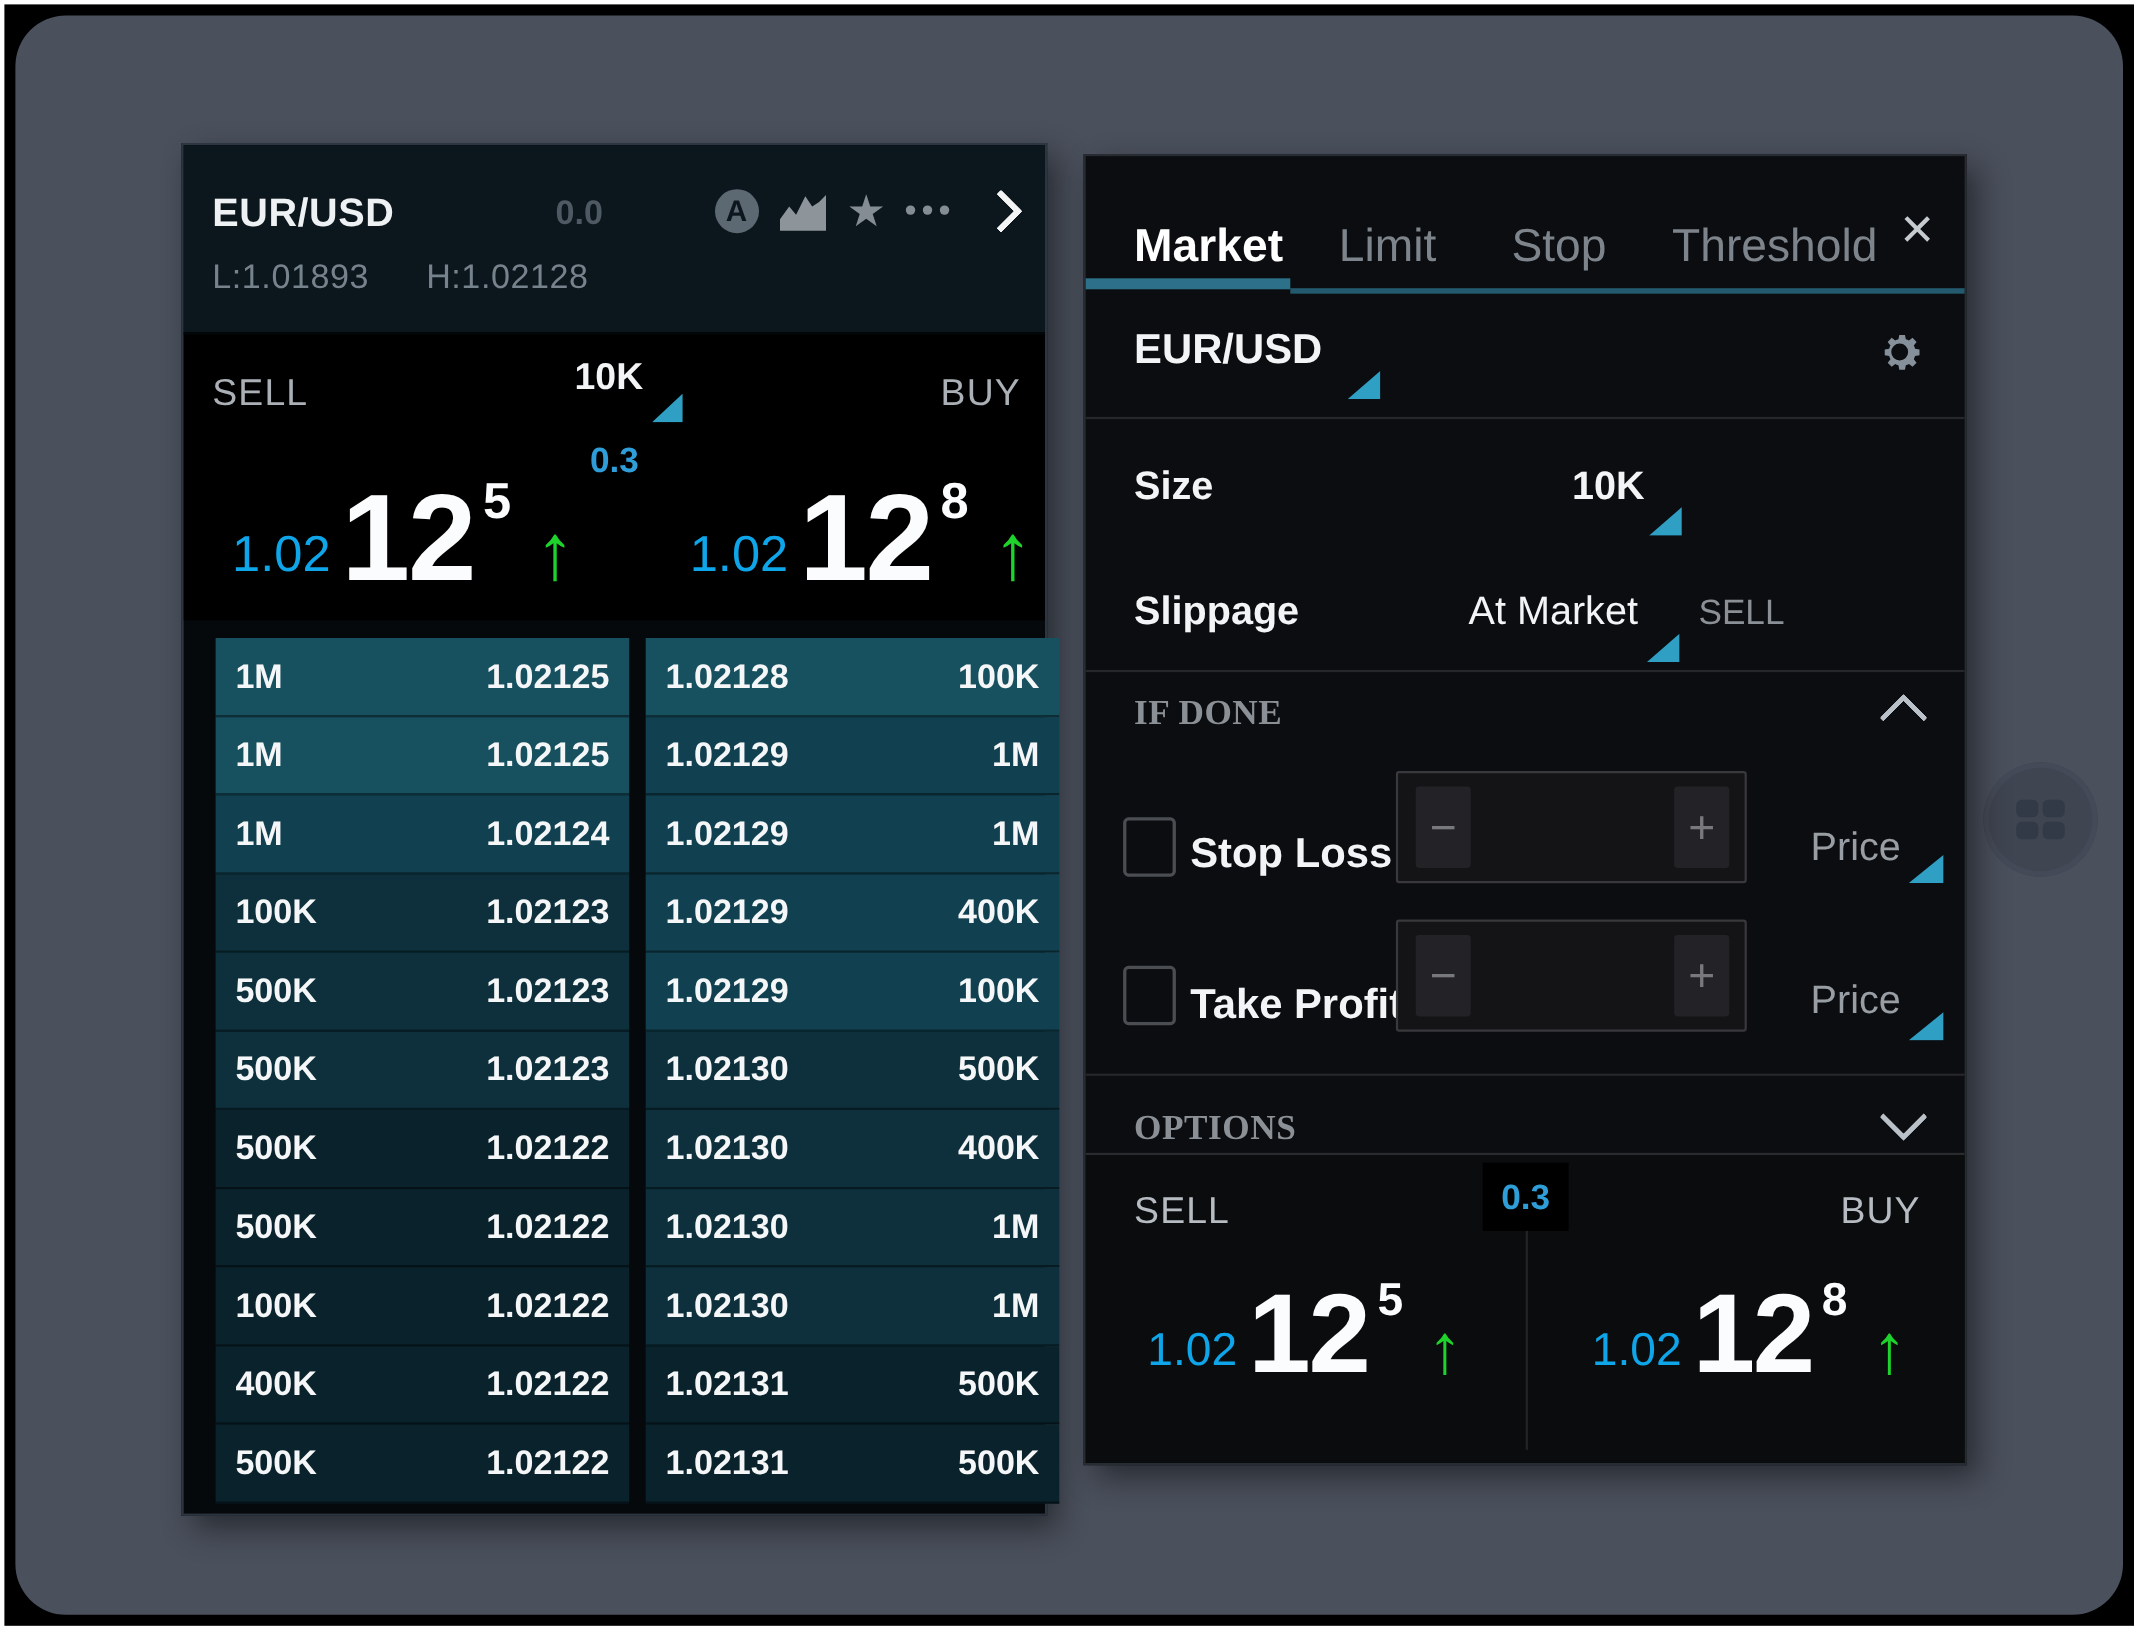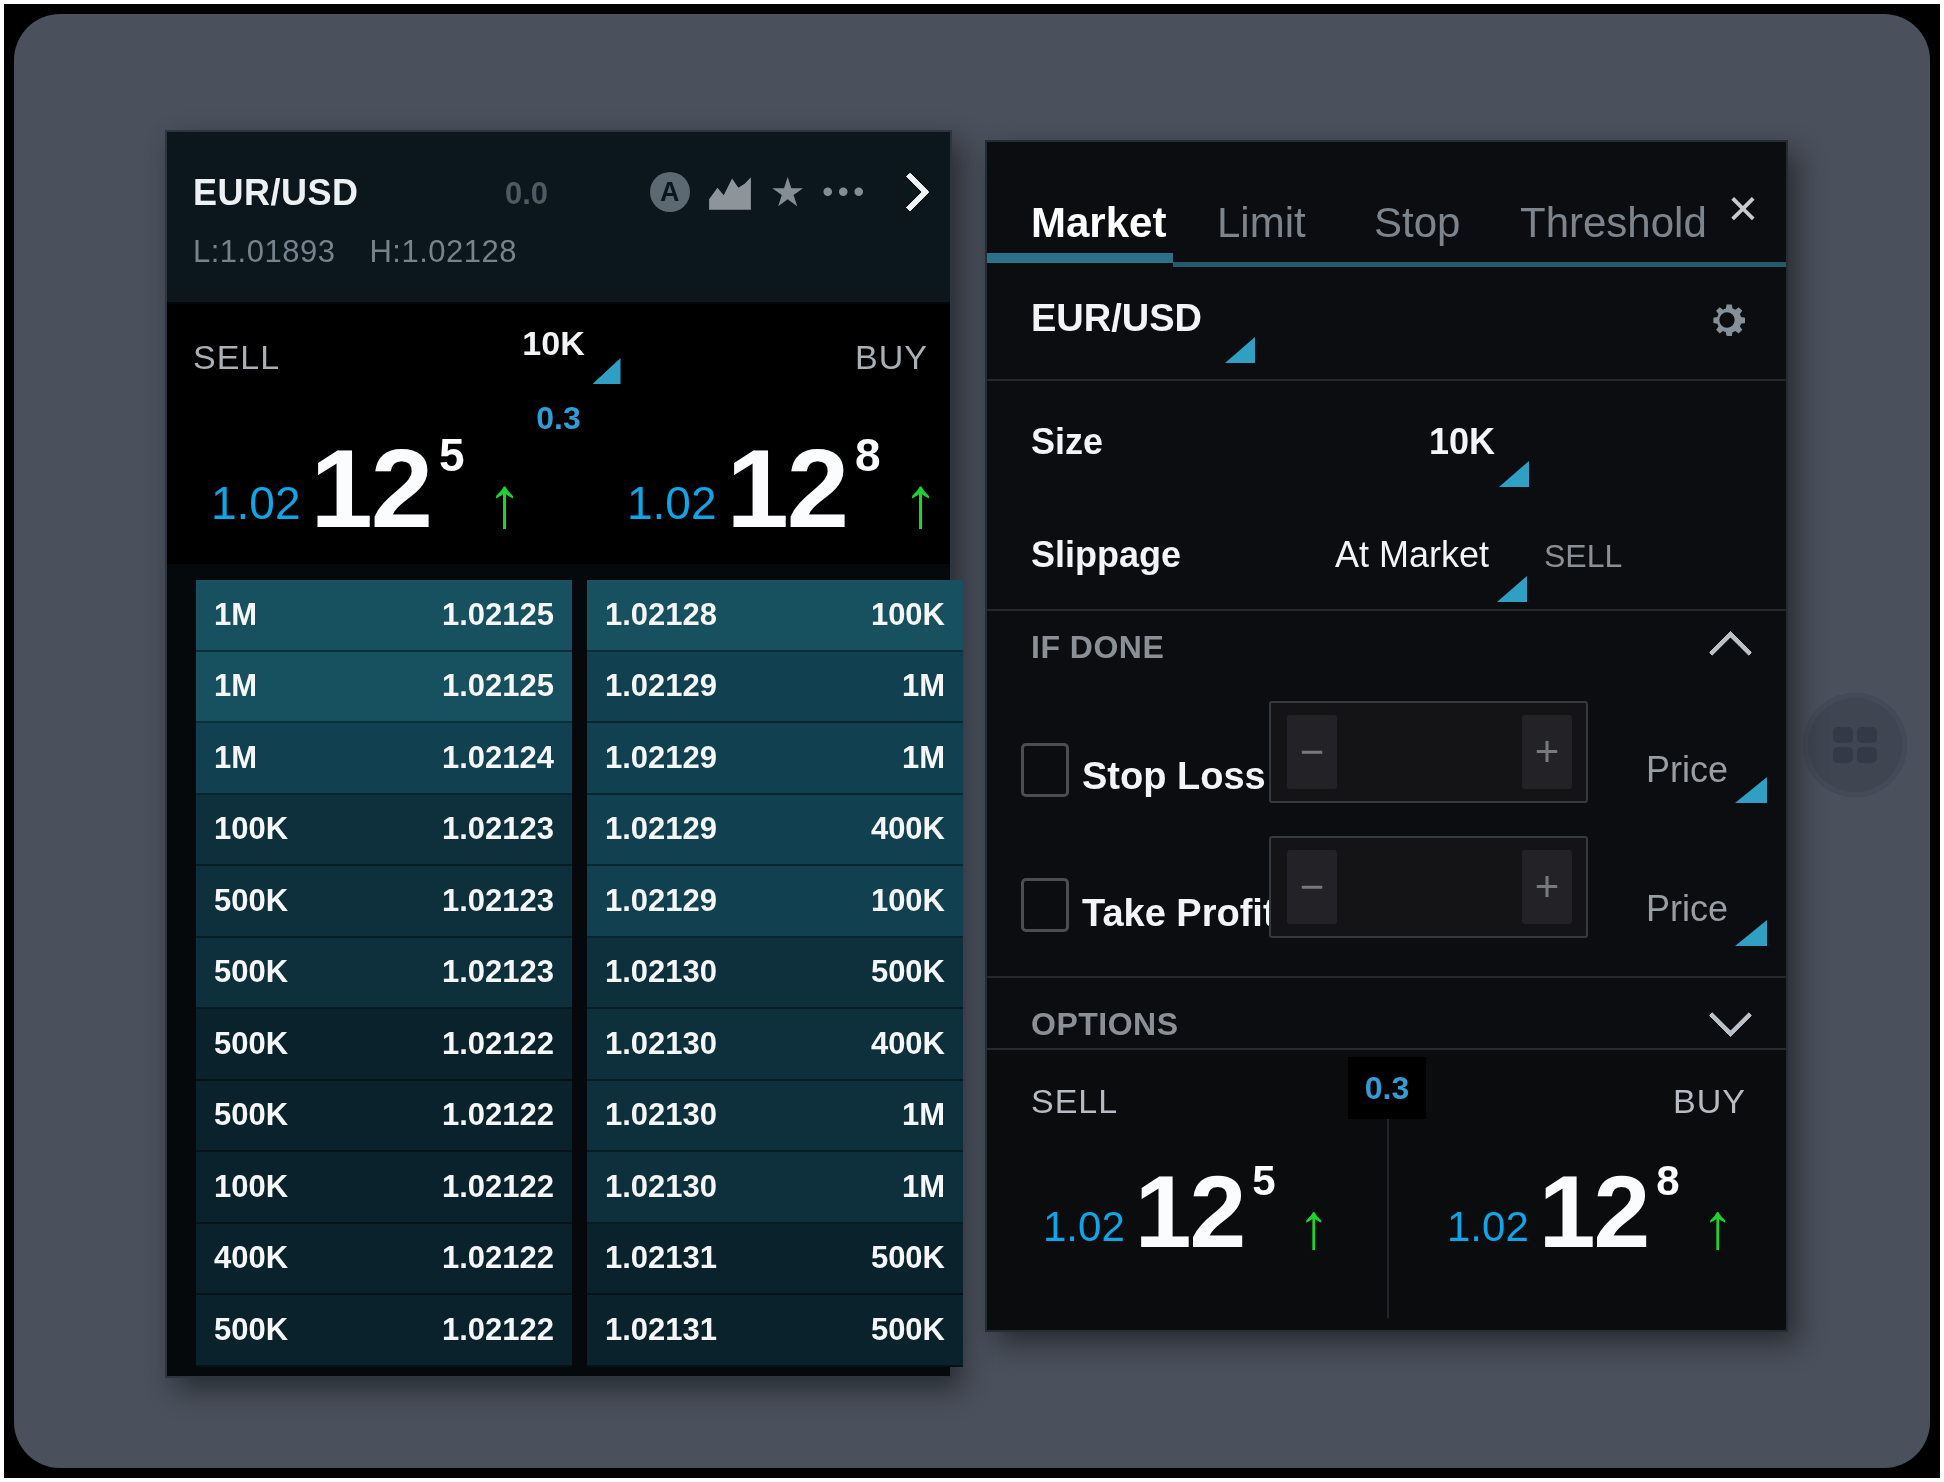--- a/index.html
+++ b/index.html
@@ -27,21 +27,21 @@
   .lw-header{position:relative;height:170px;background:#0c161d;}
   .lw-symbol{position:absolute;left:26px;top:40px;font-size:36px;font-weight:bold;color:#eef1f3;letter-spacing:.5px;}
   .lw-change{position:absolute;left:338px;top:44px;font-size:31px;font-weight:bold;color:#4e5a63;}
   .lw-icons{position:absolute;right:18px;top:32px;display:flex;align-items:center;gap:17px;height:56px;}
   .a-badge{width:40px;height:40px;border-radius:50%;background:#5d6972;color:#0c161d;
     font-size:27px;font-weight:bold;text-align:center;line-height:41px;}
   .star-icon{font-size:40px;color:#848d93;line-height:40px;}
   .dots-icon{font-size:30px;font-weight:bold;color:#848d93;letter-spacing:5px;line-height:40px;}
   .chev-right{width:22px;height:22px;border-top:6px solid #f2f4f5;border-right:6px solid #f2f4f5;
     transform:rotate(45deg);margin-left:10px;margin-right:8px;border-radius:2px;}
-  .lw-range{position:absolute;left:26px;top:102px;display:flex;gap:34px;font-size:31px;color:#76838c;letter-spacing:.5px;}
+  .lw-range{position:absolute;left:26px;top:102px;display:flex;gap:52px;font-size:31px;color:#76838c;letter-spacing:.5px;}
 
   .lw-quote{position:relative;height:260px;background:#000;border-top:2px solid #02070a;}
   .q-side-label{position:absolute;top:34px;font-size:34px;color:#aab0b5;letter-spacing:1px;}
   .q-sell-label{left:26px;}
   .q-buy-label{right:22px;}
   .q-size{position:absolute;left:50%;transform:translateX(-58%);top:20px;font-size:34px;font-weight:bold;color:#f2f4f5;}
   .tri{background:#2f9fc4;clip-path:polygon(100% 0,100% 100%,0 100%);}
   .q-size-tri{position:absolute;left:50%;margin-left:34px;top:54px;width:28px;height:26px;}
   .q-spread{position:absolute;left:50%;transform:translateX(-50%);top:96px;font-size:32px;font-weight:bold;color:#2f9dd8;}
   .pq{position:absolute;display:flex;align-items:flex-end;}
@@ -84,21 +84,21 @@
   .row-slippage{position:relative;height:115px;border-bottom:2px solid #26272b;}
   .t-label{position:absolute;left:44px;font-size:36px;font-weight:bold;color:#f2f4f5;}
   .size-label{top:40px;}
   .size-value{position:absolute;left:442px;top:40px;font-size:36px;font-weight:bold;color:#f2f4f5;}
   .size-tri{position:absolute;left:512px;top:80px;width:30px;height:26px;}
   .slip-label{top:40px;}
   .slip-value{position:absolute;left:348px;top:40px;font-size:36px;font-weight:normal;color:#f2f4f5;}
   .slip-unit{position:absolute;left:557px;top:44px;font-size:32px;color:#8b9096;}
   .slip-tri{position:absolute;left:510px;top:82px;width:30px;height:26px;}
 
-  .section-label{position:absolute;left:44px;font-size:32px;font-weight:bold;color:#8b9096;letter-spacing:.5px;}
+  .section-label{position:absolute;left:44px;font-size:32px;font-weight:bold;color:#8b9096;letter-spacing:.5px;font-family:Liberation Serif, serif;}
   .chev{width:26px;height:26px;border-right:5px solid #b9c0c8;border-bottom:5px solid #b9c0c8;border-radius:2px;}
   .chev.up{transform:rotate(-135deg);}
   .chev.down{transform:rotate(45deg);}
   .ifdone-header{position:relative;height:70px;}
   .ifdone-header .section-label{top:18px;}
   .ifdone-header .chev{position:absolute;right:40px;top:26px;}
   .cond-row{position:relative;}
   .sl-row{height:155px;}
   .tp-row{height:140px;}
   .checkbox{position:absolute;left:34px;width:42px;height:48px;border:3px solid #4a4d52;border-radius:5px;background:transparent;}

